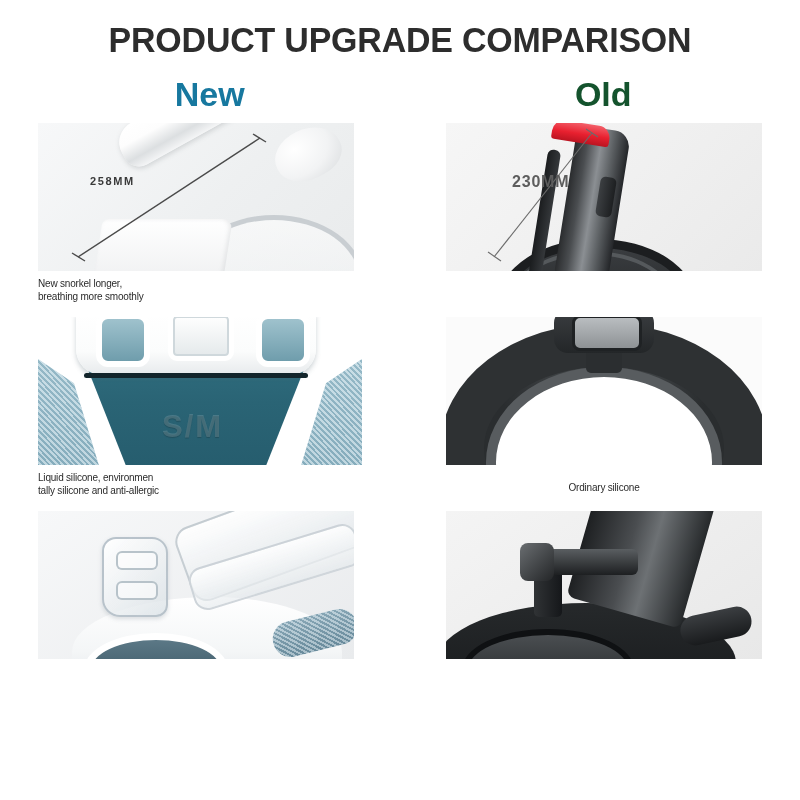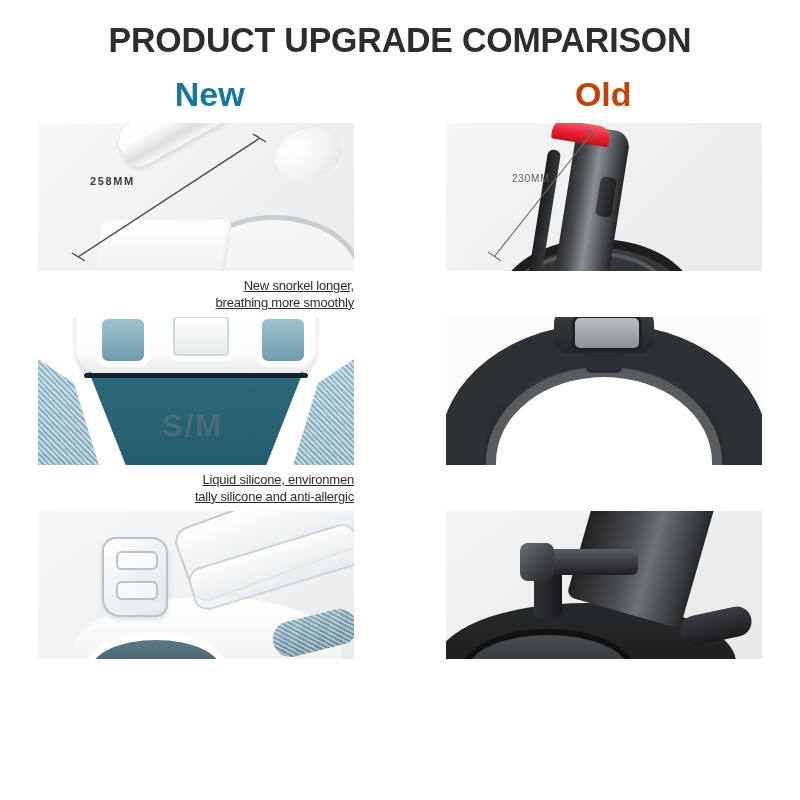--- a/index.html
+++ b/index.html
@@ -28,60 +28,59 @@
     margin-top:20px;
   }
   .col-head{
     flex:1 1 50%;
     text-align:center;
     font-size:34px;
     font-weight:bold;
     line-height:1.0;
   }
   .col-head.new{color:#17789f;margin-left:13px;}
-  .col-head.old{color:#c2410c;}
+  .col-head.old{color:#14532d;}
 
   
   .rows{margin-top:12px;}
   .row{display:flex;justify-content:center;gap:92px;}
   .cell{width:316px;}
 
   .photo{
     position:relative;
     width:316px;height:148px;
     overflow:hidden;
     background:#f2f2f2;
   }
 
   .caption{
-    text-align:right;
+    text-align:left;
     color:#2b2b2b;
-    font-size:13px;
+    font-size:10px;
     line-height:1.28;
     padding-top:7px;
     height:46px;
     box-sizing:border-box;
     letter-spacing:-0.2px;
-    text-decoration:underline;
   }
   .caption.mid{
     display:flex;align-items:center;justify-content:center;
     padding-top:0;
   }
 
   
   .dim-label{
     position:absolute;
     font-size:11px;
     font-weight:bold;
     letter-spacing:1.6px;
     color:#3a3a3a;
     white-space:nowrap;
   }
-  .dim-label.light{font-weight:normal;color:#5d5d5d;letter-spacing:0.8px;font-size:10px;}
+  .dim-label.light{font-weight:bold;color:#5d5d5d;letter-spacing:0.8px;font-size:16px;}
   .dim-arrow{position:absolute;left:0;top:0;width:100%;height:100%;pointer-events:none;}
 
   
   .scene{position:absolute;inset:0;}
 
   
   .bg-soft-new{background:linear-gradient(135deg,#f7f8f9 0%,#eef0f1 55%,#e9ebec 100%);}
   .bg-soft-old{background:linear-gradient(135deg,#f6f6f6 0%,#efefef 60%,#eaeaea 100%);}
 
   .snorkel-new{
@@ -142,21 +141,21 @@
     position:absolute;left:52px;top:116px;width:180px;height:110px;
     border:9px solid #1c1e20;border-radius:50%;
     background:linear-gradient(180deg,#3a3d40,#161819);
   }
   .mask-arc-old2{
     position:absolute;left:64px;top:128px;width:156px;height:92px;
     border:4px solid #55595c;border-radius:50%;
   }
 
   
-  .sil-new-bg{background:#ffffff;}
+  .sil-new-bg{background:#ffffff;padding-left:8px;}
   .sil-new-body{
     position:absolute;left:0;top:38px;width:316px;height:112px;
     background:linear-gradient(180deg,#2f6d7e 0%,#2a6475 42%,#265d6e 100%);
     clip-path:polygon(14% 0,86% 0,72% 100%,28% 100%);
   }
   .sil-new-shell{
     position:absolute;left:38px;top:-4px;width:240px;height:62px;
     background:linear-gradient(180deg,#ffffff 0%,#fbfcfc 62%,#e7eaec 100%);
     border-radius:0 0 26px 26px;
     box-shadow:0 3px 5px rgba(90,110,120,.3);
@@ -389,20 +388,23 @@
       <div class="cell">
         <div class="photo sil-old-bg">
           <div class="scene">
             <div class="ring-old"></div>
             <div class="ring-old-in"></div>
             <div class="ring-old-top"></div>
             <div class="ring-old-win"></div>
             <div class="ring-old-tab"></div>
           </div>
         </div>
+        <div class="caption mid">
+          <div>Ordinary silicone</div>
+        </div>
       </div>
 
     </div>
 
     <div class="row">
 
       <div class="cell">
         <div class="photo cam-new-bg">
           <div class="scene">
             <div class="body-new"></div>

